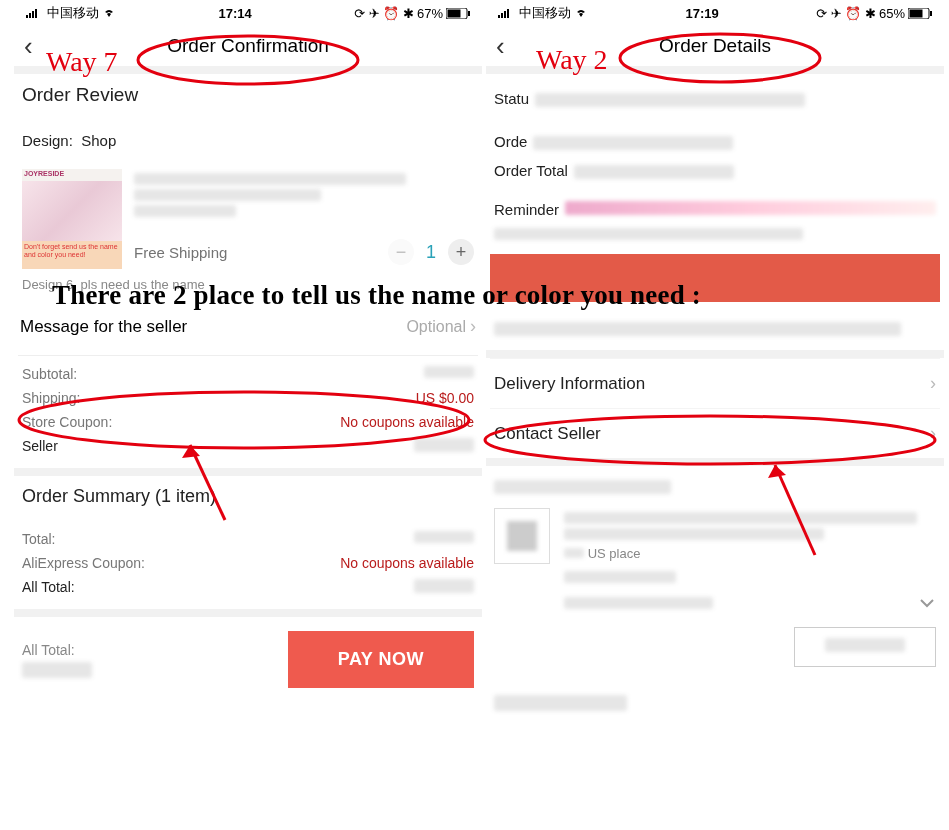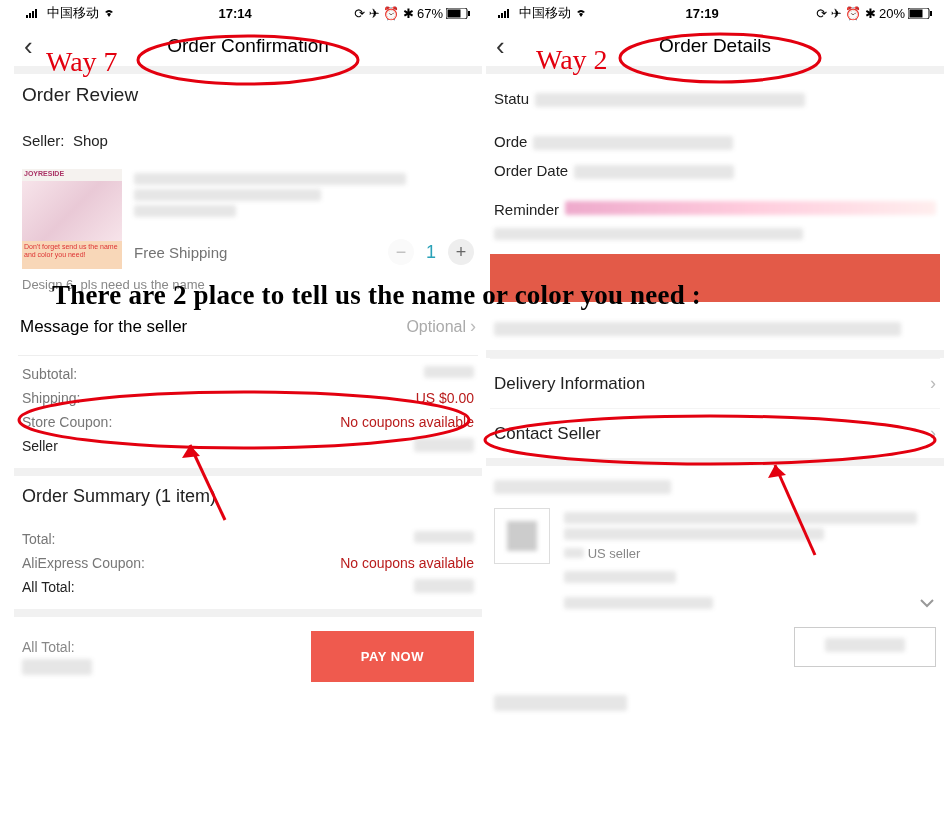--- a/index.html
+++ b/index.html
@@ -37,21 +37,21 @@
   .thumb .t3 { flex: 0 0 28px; background: #f8d7b8; color: #d33; font-size: 7px; line-height: 1.1; padding: 2px; }
   .qty { display: flex; align-items: center; gap: 12px; font-size: 18px; }
   .qty .btn { width: 26px; height: 26px; border-radius: 50%; background: #eee; display: flex; align-items: center; justify-content: center; color: #666; }
   .qty .btn.minus { background: #fafafa; color: #bbb; }
   .qty .num { color: #2aa2b8; }
 
   .msg-row { display: flex; justify-content: space-between; align-items: center; padding: 14px 2px; font-size: 17px; }
   .msg-row .opt { color: #aaa; font-size: 16px; display: flex; align-items: center; gap: 4px; }
   .chev { color: #bbb; font-size: 18px; }
 
-  .paynow { background: #ef5a4e; color: #fff; font-weight: 700; font-size: 13px; letter-spacing: 0.5px; padding: 18px 50px; display: inline-block; }
+  .paynow { background: #ef5a4e; color: #fff; font-weight: 700; font-size: 18px; letter-spacing: 0.5px; padding: 18px 50px; display: inline-block; }
 
   .blur { background: #e6e6e6; border-radius: 2px; filter: blur(2px); }
   .blurline { height: 12px; margin: 4px 0; }
 
   .redblock { background: #e35a48; height: 48px; }
 
   .list-row { display: flex; justify-content: space-between; align-items: center; padding: 14px 4px; font-size: 17px; color: #222; border-top: 1px solid #f4f4f4; }
 
   .thumb2 { width: 56px; height: 56px; border: 1px solid #ddd; display: flex; align-items: center; justify-content: center; }
   .thumb2 .inner { width: 30px; height: 30px; background: #ccc; filter: blur(2px); }
@@ -99,21 +99,21 @@
   <div class="nav-row">
     <span class="back-chevron">‹</span>
     <span class="nav-title">Order Confirmation</span>
   </div>
 
   <div class="hr"></div>
 
   <div class="section">
     <div class="h1" style="margin-bottom:26px;">Order Review</div>
     <div class="label">
-      <span>Seller:</span>
+      <span>Design:</span>
       &nbsp;<span>Shop</span>
     </div>
   </div>
 
   <div class="section">
     <div class="product-row">
       <div class="thumb">
         <div class="t1">JOYRESIDE</div>
         <div class="t2"></div>
         <div class="t3">Don't forget send us the name and color you need!</div>
@@ -202,21 +202,21 @@
           <rect x="9" y="1" width="2" height="9"></rect>
         </svg>
       <span>中国移动</span>
       <svg width="14" height="10" viewBox="0 0 14 10">
           <path d="M7 9 L5 6 Q7 4 9 6 Z M3 4 Q7 0 11 4 L9 5 Q7 3 5 5 Z" fill="#000"></path>
         </svg>
     </div>
     <div class="sb-center">17:19</div>
     <div class="sb-right">
       <span>⟳ ✈︎ ⏰ ✱</span>
-      <span>20%</span>
+      <span>65%</span>
       <svg width="24" height="11" viewBox="0 0 24 11">
           <rect x="0" y="0" width="21" height="11" rx="2" fill="none" stroke="#000"></rect>
           <rect x="1.5" y="1.5" width="13" height="8" fill="#000"></rect>
           <rect x="22" y="3" width="2" height="5" fill="#000"></rect>
         </svg>
     </div>
   </div>
 
   <div class="nav-row">
     <span class="back-chevron">‹</span>
@@ -229,21 +229,21 @@
     <div class="row" style="justify-content:flex-start;gap:6px;">
         <span>Statu</span>
         <span class="blur" style="flex:1;height:14px;max-width:270px;"></span>
       </div>
     <div style="height:14px;"></div>
     <div class="row" style="justify-content:flex-start;gap:6px;">
         <span>Orde</span>
         <span class="blur" style="flex:1;height:14px;max-width:200px;"></span>
       </div>
     <div class="row" style="justify-content:flex-start;gap:6px;">
-        <span>Order Date</span>
+        <span>Order Total</span>
         <span class="blur" style="flex:1;height:14px;max-width:160px;"></span>
       </div>
     <div style="height:10px;"></div>
     <div class="row" style="justify-content:flex-start;gap:6px;align-items:flex-start;">
         <span>Reminder</span>
         <span class="blur" style="flex:1;height:14px;background:linear-gradient(90deg,#eac,#fcd,#fee);filter:blur(2px);"></span>
       </div>
     <div class="blur blurline" style="width:70%;"></div>
   </div>
 
@@ -269,21 +269,21 @@
   <div class="section">
     <div class="blur blurline" style="width:40%;height:14px;"></div>
     <div style="height:10px;"></div>
     <div style="display:flex;gap:14px;">
       <div class="thumb2">
           <div class="inner"></div>
         </div>
       <div style="flex:1;">
         <div class="blur blurline" style="width:95%;"></div>
         <div class="blur blurline" style="width:70%;"></div>
-        <div style="font-size:13px;color:#888;margin-top:6px;"><span class="blur" style="display:inline-block;width:20px;height:10px;"></span> <span>US seller</span></div>
+        <div style="font-size:13px;color:#888;margin-top:6px;"><span class="blur" style="display:inline-block;width:20px;height:10px;"></span> <span>US place</span></div>
         <div class="blur blurline" style="width:30%;margin-top:10px;"></div>
         <div style="display:flex;justify-content:space-between;align-items:center;margin-top:10px;">
           <div class="blur blurline" style="width:40%;"></div>
           <svg class="chevdown" viewBox="0 0 18 18">
               <path d="M3 6 L9 12 L15 6" stroke="#999" stroke-width="2" fill="none"></path>
             </svg>
         </div>
         <div style="text-align:right;margin-top:14px;">
           <div class="outlinebtn"><span class="blur" style="display:inline-block;width:80px;height:14px;"></span></div>
         </div>

